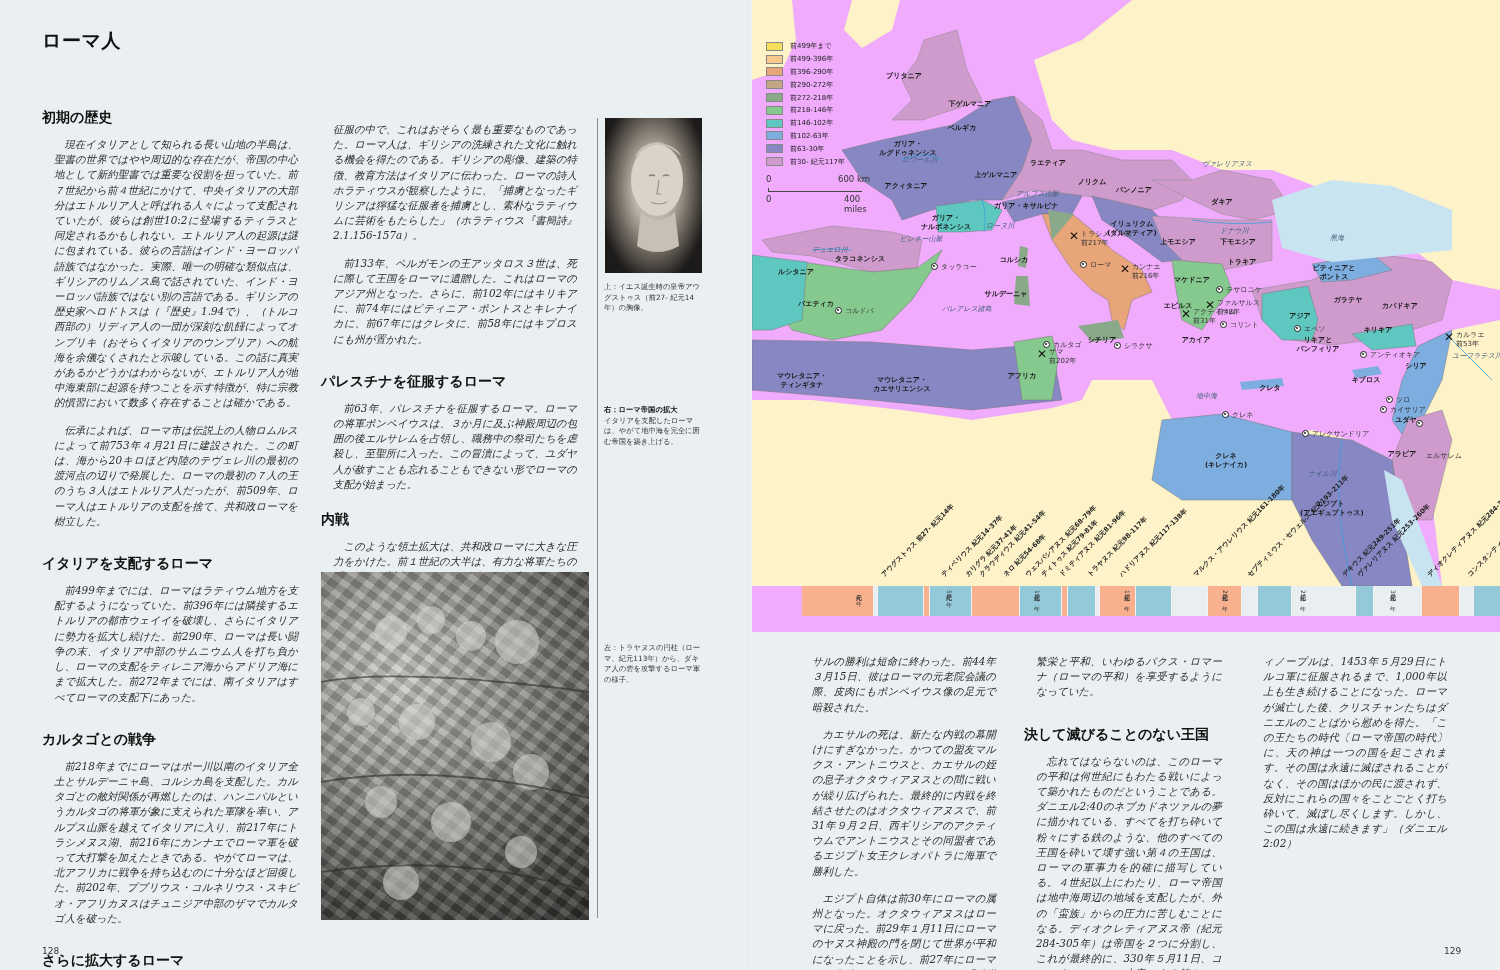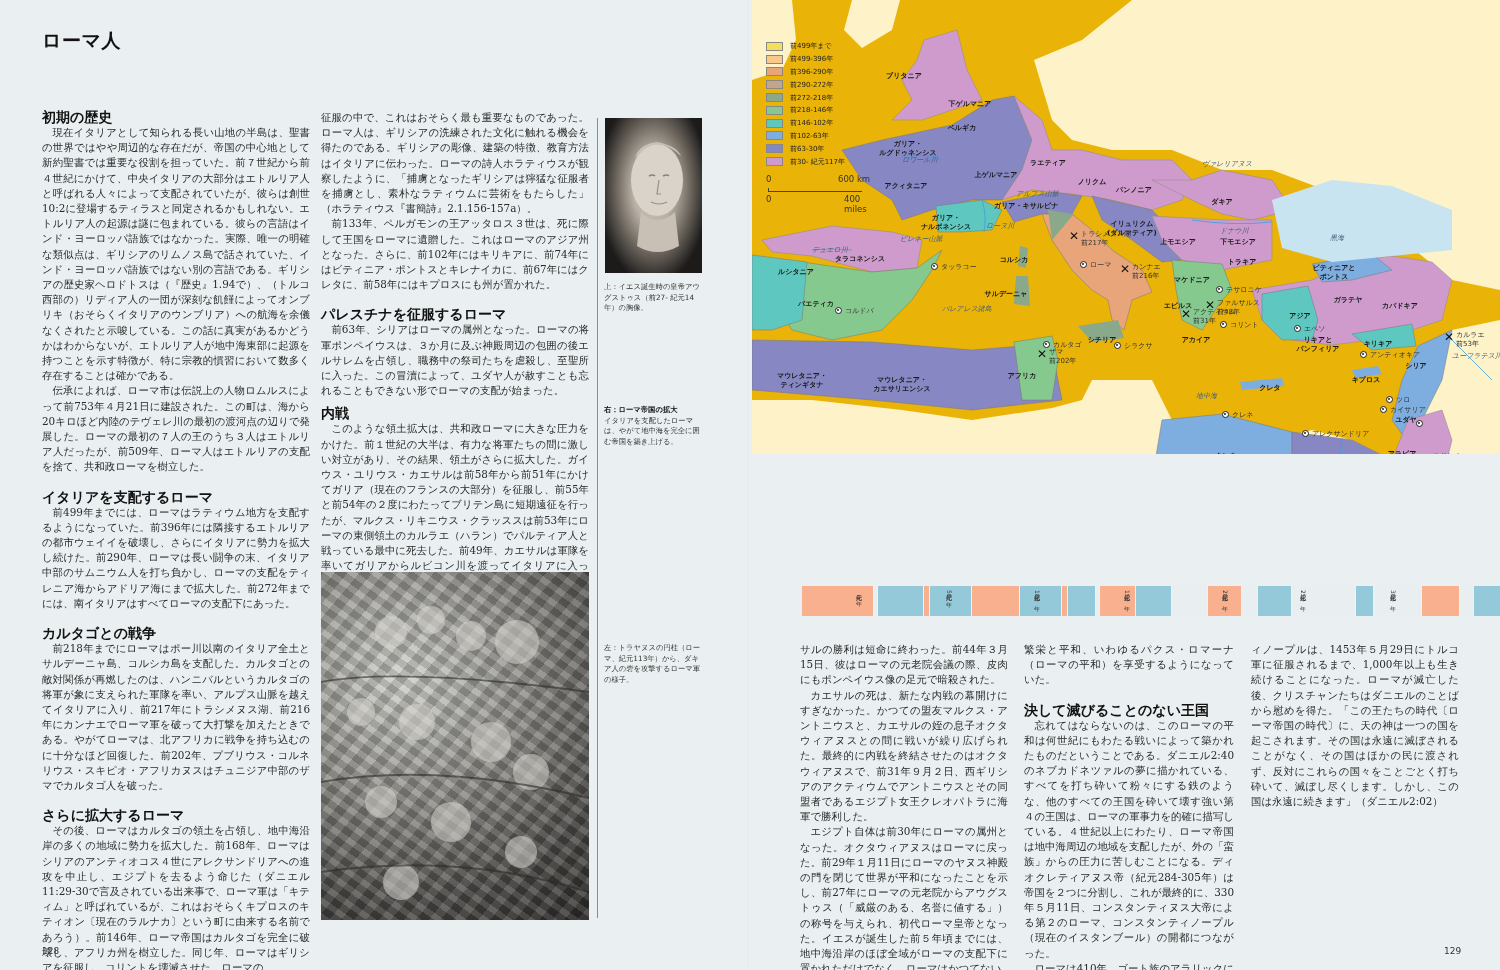--- a/index.html
+++ b/index.html
@@ -7,21 +7,21 @@
   body { position: relative; font-family: "DejaVu Serif", "Liberation Serif", serif; color: #222; }
   .spread { position: absolute; left: 0; top: 0; width: 1500px; height: 970px; border-radius: 20px; }
   .page-left { position: absolute; left: 0; top: 0; width: 750px; height: 970px; background: #eaf0f1; }
   .page-right { position: absolute; left: 750px; top: 0; width: 750px; height: 970px; background: #eaf0f1; }
   .gutter { position: absolute; left: 748px; top: 0; width: 4px; height: 970px; background: linear-gradient(90deg,#dfe6e7,#f4f7f7,#dfe6e7); }
 
   .page-title { position: absolute; left: 42px; top: 28px; font-family: "DejaVu Sans", "Liberation Sans", sans-serif; font-weight: bold; font-size: 19px; letter-spacing: 0.5px; color: #111; }
 
   .col { position: absolute; font-size: 10.4px; line-height: 15.2px; text-align: justify; color: #2a2a2a; }
   .col h3 { font-family: "DejaVu Sans", "Liberation Sans", sans-serif; font-weight: bold; font-size: 14px; line-height: 15px; color: #111; margin: 0; }
-  .col p { text-indent: 1em; margin: 0; }
+  .col p { text-indent: 1em; margin: 12px; font-style: italic; }
   .col .gap { height: 15px; }
   .col1 { left: 42px; top: 110px; width: 268px; }
   .col2 { left: 321px; top: 110px; width: 268px; }
   .col3 { left: 800px; top: 642px; width: 208px; }
   .col4 { left: 1024px; top: 642px; width: 210px; }
   .col5 { left: 1251px; top: 642px; width: 208px; }
   .col p.noindent { text-indent: 0; }
 
   .page-number { position: absolute; font-family: "DejaVu Sans", "Liberation Sans", sans-serif; font-size: 9px; color: #333; top: 946px; }
 
@@ -31,21 +31,21 @@
 
   .photo-bust { position: absolute; left: 605px; top: 118px; width: 97px; height: 155px; overflow: hidden;
      background: radial-gradient(ellipse at 50% 45%, #d8d2c8 0%, #b9b1a5 30%, #6b645c 55%, #1c1b1a 80%); }
   .photo-column { position: absolute; left: 321px; top: 572px; width: 268px; height: 348px; overflow: hidden;
      background:
        repeating-linear-gradient(35deg, rgba(255,255,255,0.10) 0 6px, rgba(0,0,0,0.12) 6px 13px),
        repeating-linear-gradient(-50deg, rgba(255,255,255,0.08) 0 9px, rgba(0,0,0,0.14) 9px 19px),
        radial-gradient(circle at 30% 30%, #cfcfca 0%, #8f8e89 40%, #4c4b48 75%, #2d2c2a 100%); }
 
   
-  .map { position: absolute; left: 752px; top: 0; width: 748px; height: 454px; background: #eab308; overflow: hidden; }
+  .map { position: absolute; left: 752px; top: 0; width: 748px; height: 632px; background: #f0abfc; overflow: hidden; }
   .map svg { position: absolute; left: 0; top: 0; }
   .legend { position: absolute; left: 14px; top: 40px; font-family: "DejaVu Sans", "Liberation Sans", sans-serif; font-size: 7px; color: #222; }
   .legend-row { display: flex; align-items: center; height: 12.8px; }
   .legend-swatch { width: 17px; height: 9px; border: 1px solid #888; margin-right: 7px; }
   .scale { position: absolute; left: 14px; top: 174px; width: 108px; font-family: "DejaVu Sans", "Liberation Sans", sans-serif; font-size: 8.5px; color: #333; }
   .scale-bar { position: absolute; left: 2px; top: 14px; width: 94px; height: 4px; border-left: 1px solid #444; border-bottom: 1px solid #444; }
   .map-label { position: absolute; font-family: "DejaVu Sans", "Liberation Sans", sans-serif; font-size: 7px; font-weight: bold; color: #1a1a1a; white-space: nowrap; line-height: 9px; text-align: center; }
   .map-label.light { font-weight: normal; color: #333; }
   .map-label.water { font-weight: normal; font-style: italic; color: #44607a; }
   .city-dot { position: absolute; width: 7px; height: 7px; border-radius: 50%; background: #fff; border: 1.5px solid #222; }
@@ -79,21 +79,21 @@
       <div class="gap"></div>
       <h3>さらに拡大するローマ</h3>
       <p>その後、ローマはカルタゴの領土を占領し、地中海沿岸の多くの地域に勢力を拡大した。前168年、ローマはシリアのアンティオコス４世にアレクサンドリアへの進攻を中止し、エジプトを去るよう命じた（ダニエル11:29-30で言及されている出来事で、ローマ軍は「キティム」と呼ばれているが、これはおそらくキプロスのキティオン〔現在のラルナカ〕という町に由来する名前であろう）。前146年、ローマ帝国はカルタゴを完全に破壊し、アフリカ州を樹立した。同じ年、ローマはギリシアを征服し、コリントを壊滅させた。ローマの</p>
     </div>
 
     <div class="col col2">
       <p class="noindent">征服の中で、これはおそらく最も重要なものであった。ローマ人は、ギリシアの洗練された文化に触れる機会を得たのである。ギリシアの彫像、建築の特徴、教育方法はイタリアに伝わった。ローマの詩人ホラティウスが観察したように、「捕虜となったギリシアは獰猛な征服者を捕虜とし、素朴なラティウムに芸術をもたらした」（ホラティウス『書簡詩』2.1.156-157a）。</p>
       <p>前133年、ペルガモンの王アッタロス３世は、死に際して王国をローマに遺贈した。これはローマのアジア州となった。さらに、前102年にはキリキアに、前74年にはビティニア・ポントスとキレナイカに、前67年にはクレタに、前58年にはキプロスにも州が置かれた。</p>
       <div class="gap"></div>
       <h3>パレスチナを征服するローマ</h3>
-      <p>前63年、シリアはローマの属州となった。ローマの将軍ポンペイウスは、３か月に及ぶ神殿周辺の包囲の後エルサレムを占領し、職務中の祭司たちを虐殺し、至聖所に入った。この冒瀆によって、ユダヤ人が赦すことも忘れることもできない形でローマの支配が始まった。</p>
+      <p>前63年、パレスチナを征服するローマ。ローマの将軍ポンペイウスは、３か月に及ぶ神殿周辺の包囲の後エルサレムを占領し、職務中の祭司たちを虐殺し、至聖所に入った。この冒瀆によって、ユダヤ人が赦すことも忘れることもできない形でローマの支配が始まった。</p>
       <div class="gap" style="height:8px"></div>
       <h3>内戦</h3>
       <p>このような領土拡大は、共和政ローマに大きな圧力をかけた。前１世紀の大半は、有力な将軍たちの間に激しい対立があり、その結果、領土がさらに拡大した。ガイウス・ユリウス・カエサルは前58年から前51年にかけてガリア（現在のフランスの大部分）を征服し、前55年と前54年の２度にわたってブリテン島に短期遠征を行ったが、マルクス・リキニウス・クラッススは前53年にローマの東側領土のカルラエ（ハラン）でパルティア人と戦っている最中に死去した。前49年、カエサルは軍隊を率いてガリアからルビコン川を渡ってイタリアに入った。これはポンペイウスに対する明確な挑戦だった。ポンペイウスはギリシアに避難した。翌年、カエサルはギリシア中部のファルサルスでポンペイウスを破った。カエ</p>
     </div>
 
     <div class="photo-bust" title="アウグストゥスの胸像">
       <svg width="97" height="155" viewBox="0 0 97 155">
         <ellipse cx="52" cy="62" rx="26" ry="36" fill="#d9d3c9"></ellipse>
         <path d="M30 40 Q52 14 76 38 Q72 28 52 24 Q34 26 30 40Z" fill="#c9c1b4"></path>
         <path d="M36 94 Q52 110 70 94 L74 128 Q52 140 32 128Z" fill="#c8c0b4"></path>
@@ -291,21 +291,21 @@
         <div class="map-label" style="left: 410px; top: 276px; width: 60px; white-space: pre;">マケドニア</div>
         <div class="map-label" style="left: 396px; top: 302px; width: 60px; white-space: pre;">エピルス</div>
         <div class="map-label" style="left: 414px; top: 336px; width: 60px; white-space: pre;">アカイア</div>
         <div class="map-label" style="left: 518px; top: 312px; width: 60px; white-space: pre;">アジア</div>
         <div class="map-label" style="left: 552px; top: 264px; width: 60px; white-space: pre;">ビティニアと
 ポントス</div>
         <div class="map-label" style="left: 566px; top: 296px; width: 60px; white-space: pre;">ガラテヤ</div>
         <div class="map-label" style="left: 618px; top: 302px; width: 60px; white-space: pre;">カパドキア</div>
         <div class="map-label" style="left: 536px; top: 336px; width: 60px; white-space: pre;">リキアと
 パンフィリア</div>
-        <div class="map-label" style="left: 596px; top: 340px; width: 60px; white-space: pre;">キリキア</div>
+        <div class="map-label" style="left: 596px; top: 326px; width: 60px; white-space: pre;">キリキア</div>
         <div class="map-label" style="left: 634px; top: 362px; width: 60px; white-space: pre;">シリア</div>
         <div class="map-label" style="left: 584px; top: 376px; width: 60px; white-space: pre;">キプロス</div>
         <div class="map-label" style="left: 624px; top: 416px; width: 60px; white-space: pre;">ユダヤ</div>
         <div class="map-label" style="left: 620px; top: 450px; width: 60px; white-space: pre;">アラビア</div>
         <div class="map-label" style="left: 488px; top: 384px; width: 60px; white-space: pre;">クレタ</div>
         <div class="map-label" style="left: 320px; top: 336px; width: 60px; white-space: pre;">シチリア</div>
         <div class="map-label" style="left: 240px; top: 372px; width: 60px; white-space: pre;">アフリカ</div>
         <div class="map-label" style="left: 20px; top: 372px; width: 60px; white-space: pre;">マウレタニア・
 ティンギタナ</div>
         <div class="map-label" style="left: 120px; top: 376px; width: 60px; white-space: pre;">マウレタニア・

